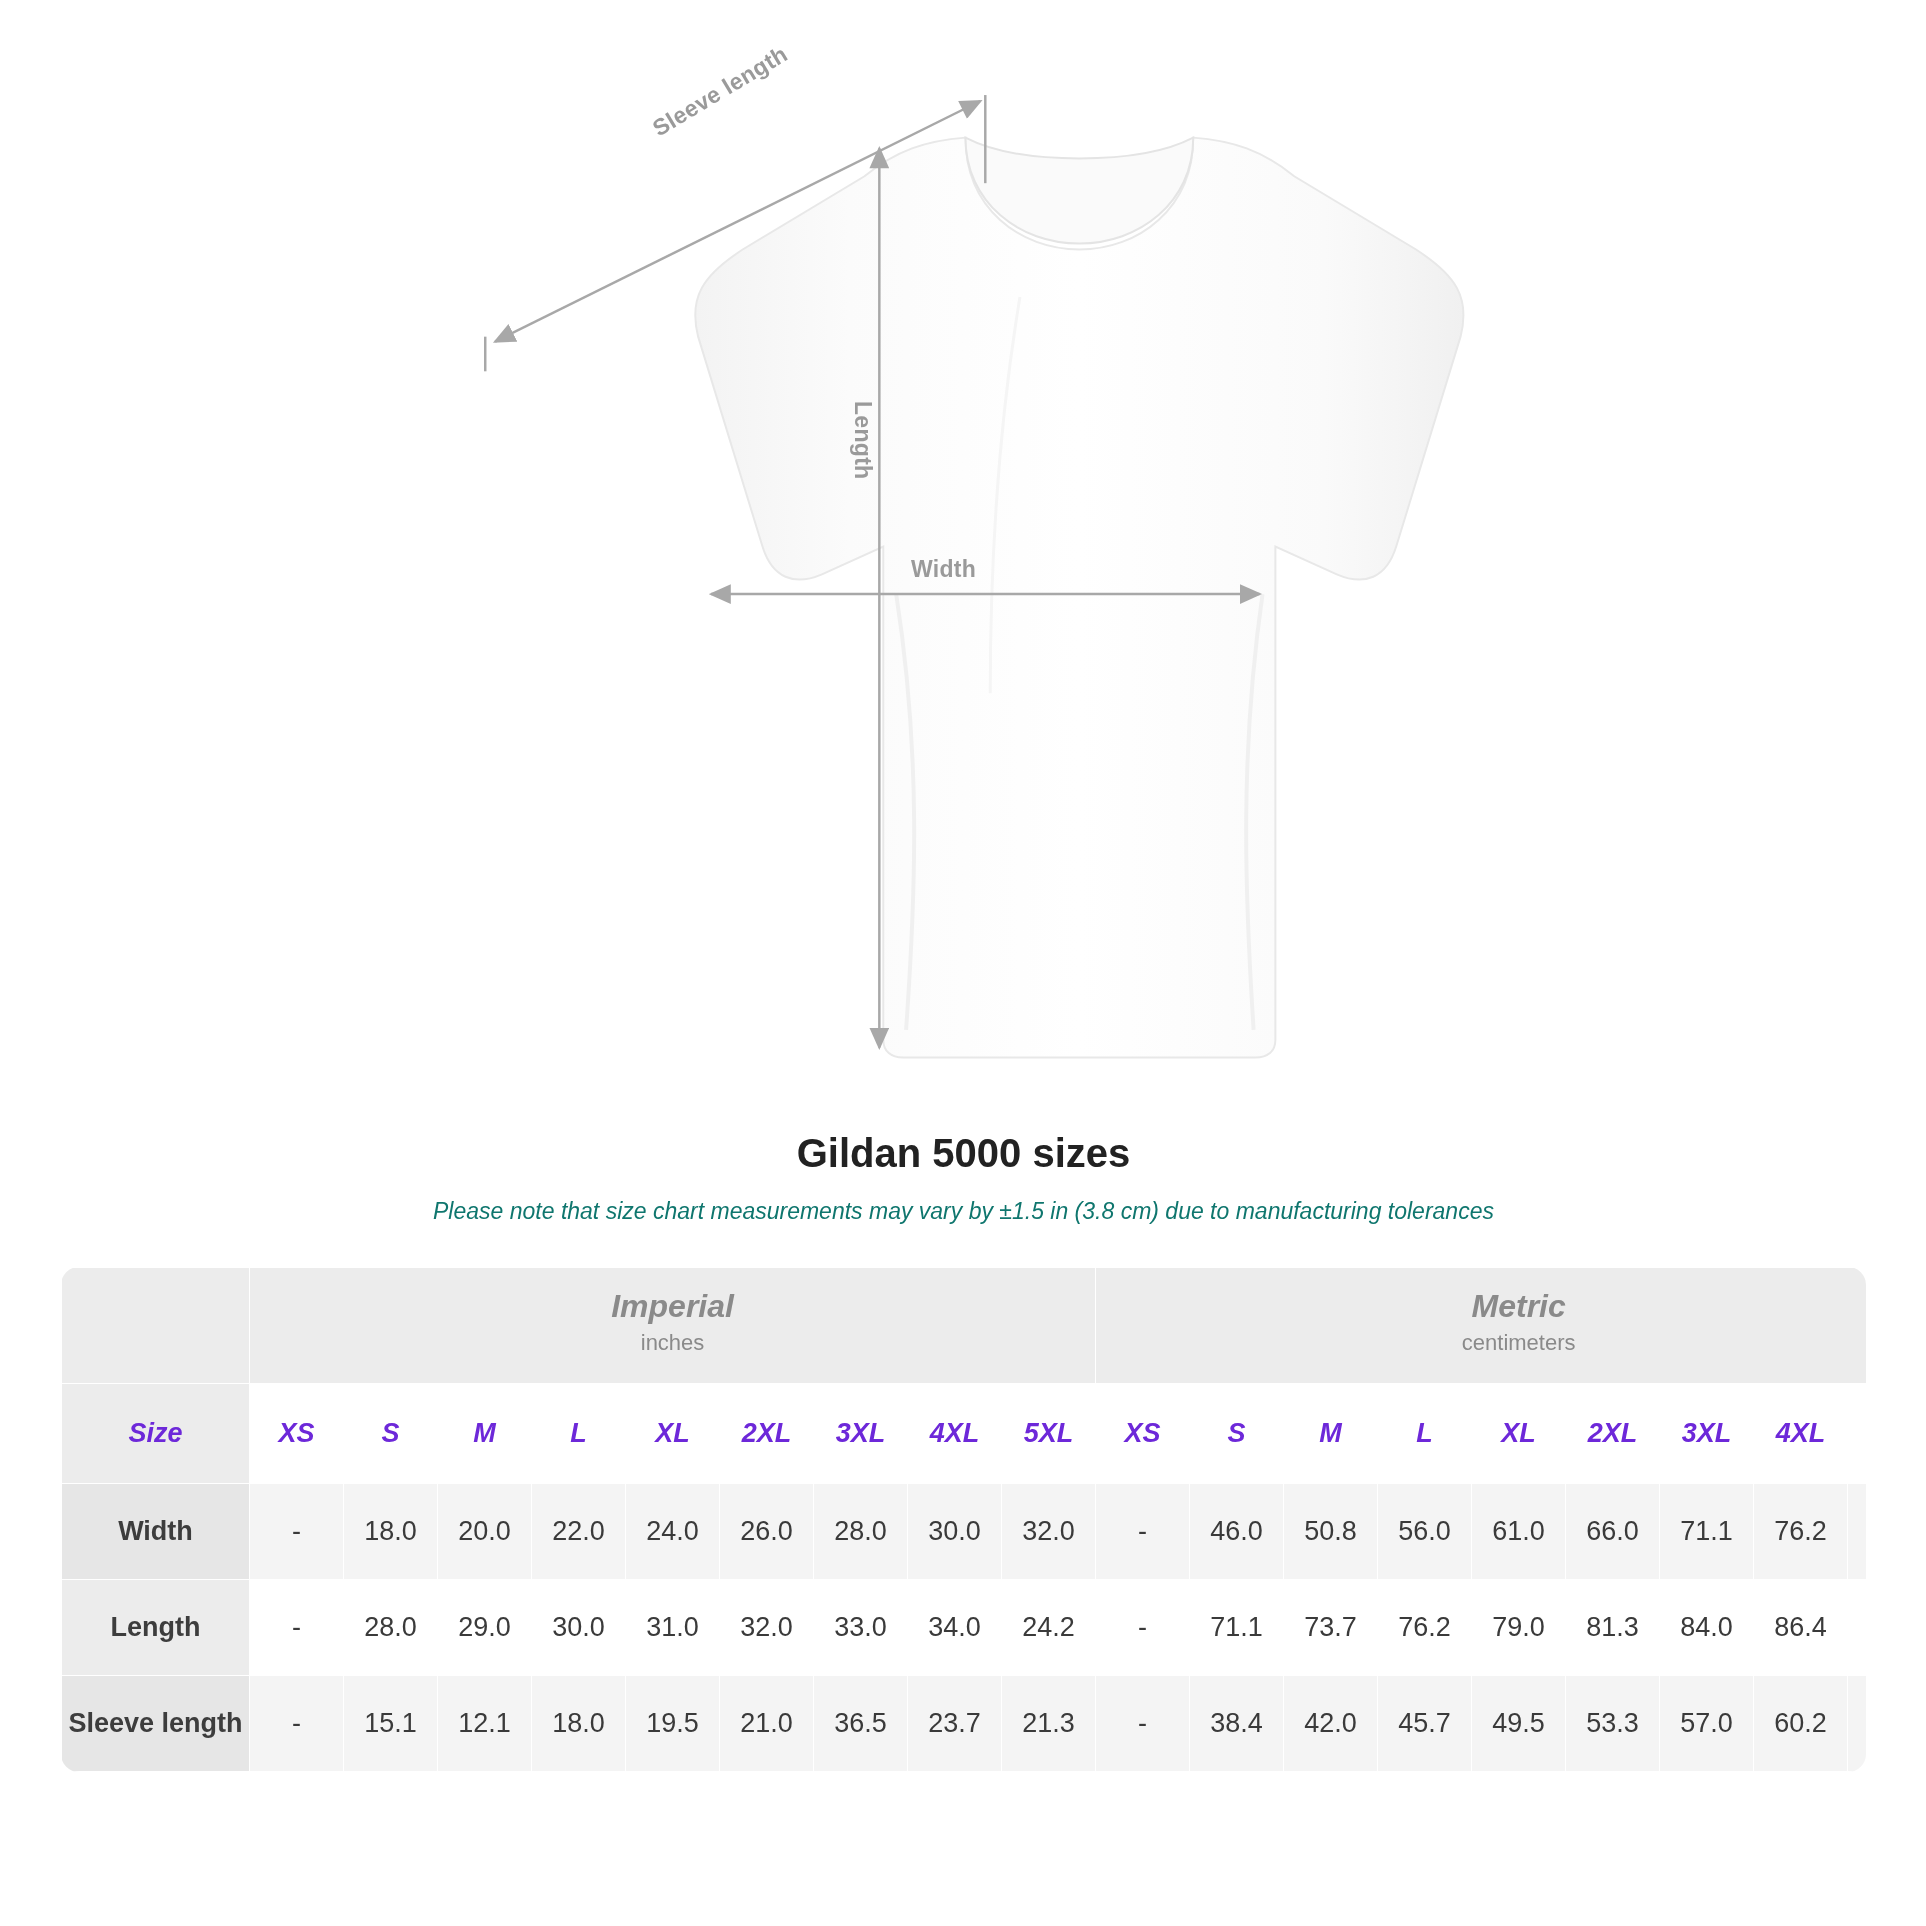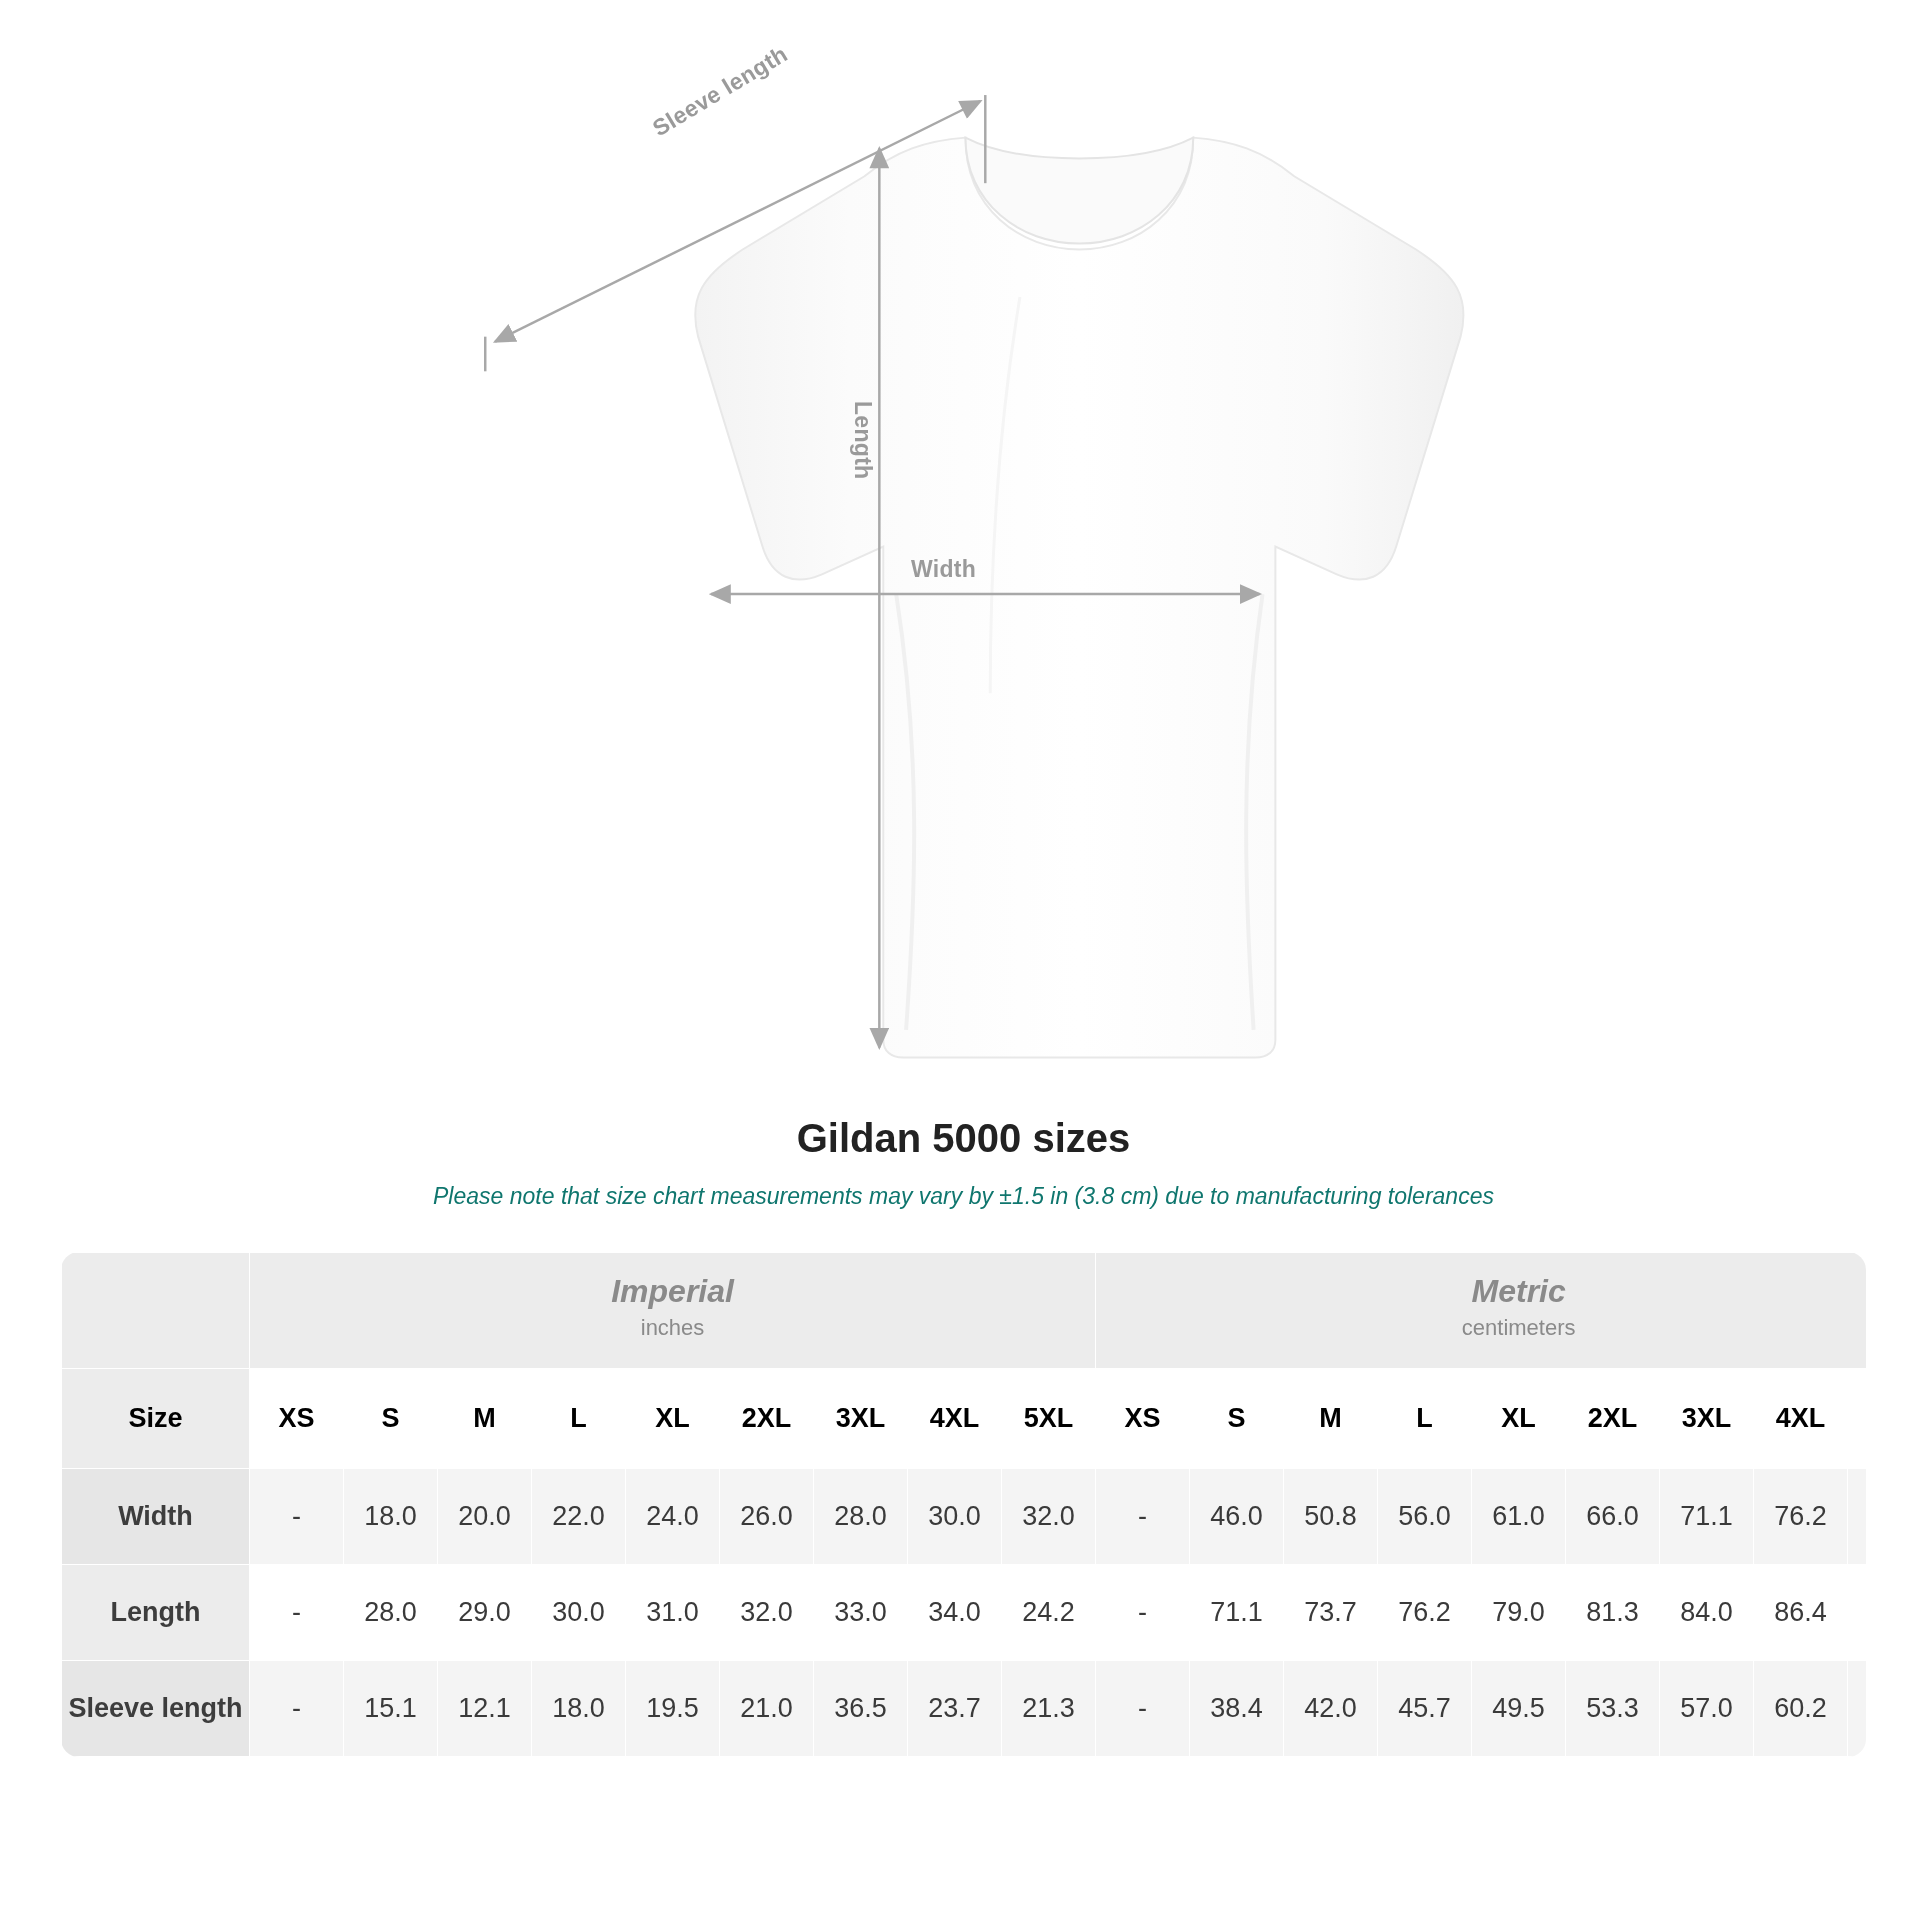--- a/index.html
+++ b/index.html
@@ -50,21 +50,21 @@
     transform-origin: left top;
   }
   .dim-width {
     left: 911px;
     top: 556px;
   }
 
   
   .title-block {
     text-align: center;
-    margin-top: 7px;
+    margin-top: 22px;
   }
   .chart-title {
     font-size: 40px;
     font-weight: bold;
     color: #222222;
     margin: 0 0 22px 0;
   }
   .chart-note {
     font-size: 23px;
     font-style: italic;
@@ -105,22 +105,23 @@
   }
   .unit-sub {
     font-size: 22px;
     color: #8a8a8a;
     line-height: 1.5;
   }
   tr.header-row td {
     background: #ffffff;
     padding: 34px 0;
     font-weight: bold;
-    color: #000000;
+    color: #6d28d9;
     font-size: 27px;
+    font-style: italic;
   }
   tr.header-row td.corner {
     background: #ececec;
   }
   tr.data-row td {
     padding: 32px 0;
     background: #ffffff;
   }
   tr.data-row td.row-head {
     background: #ececec;

